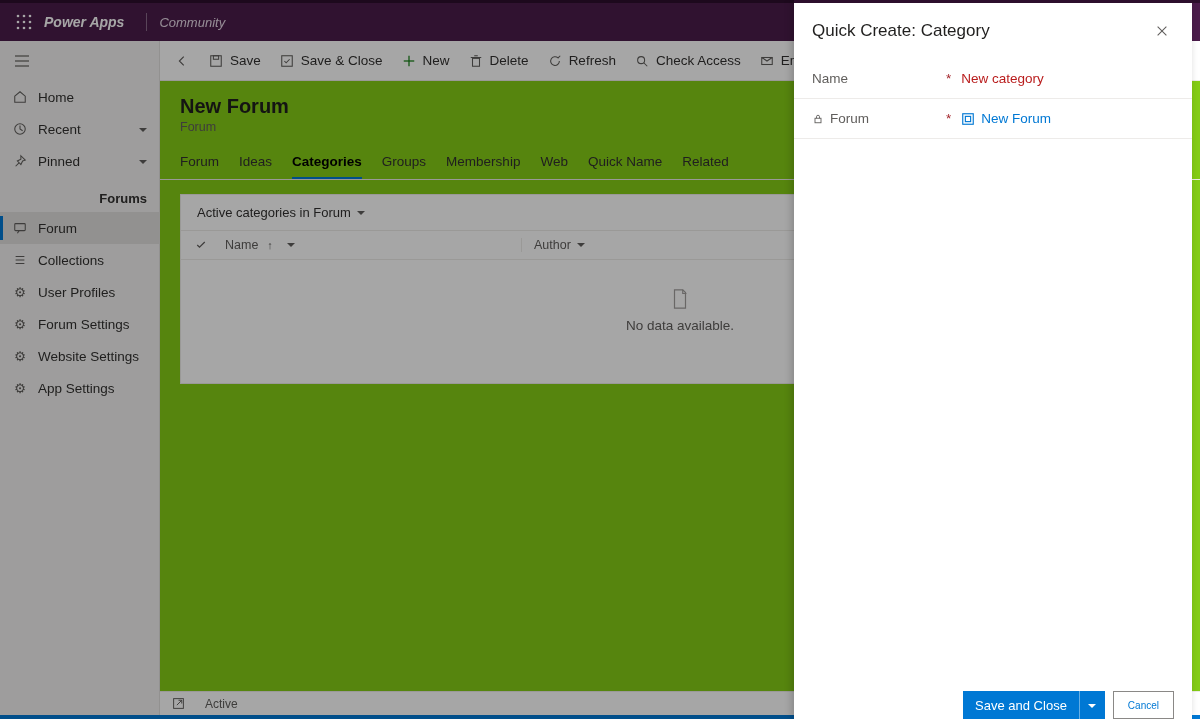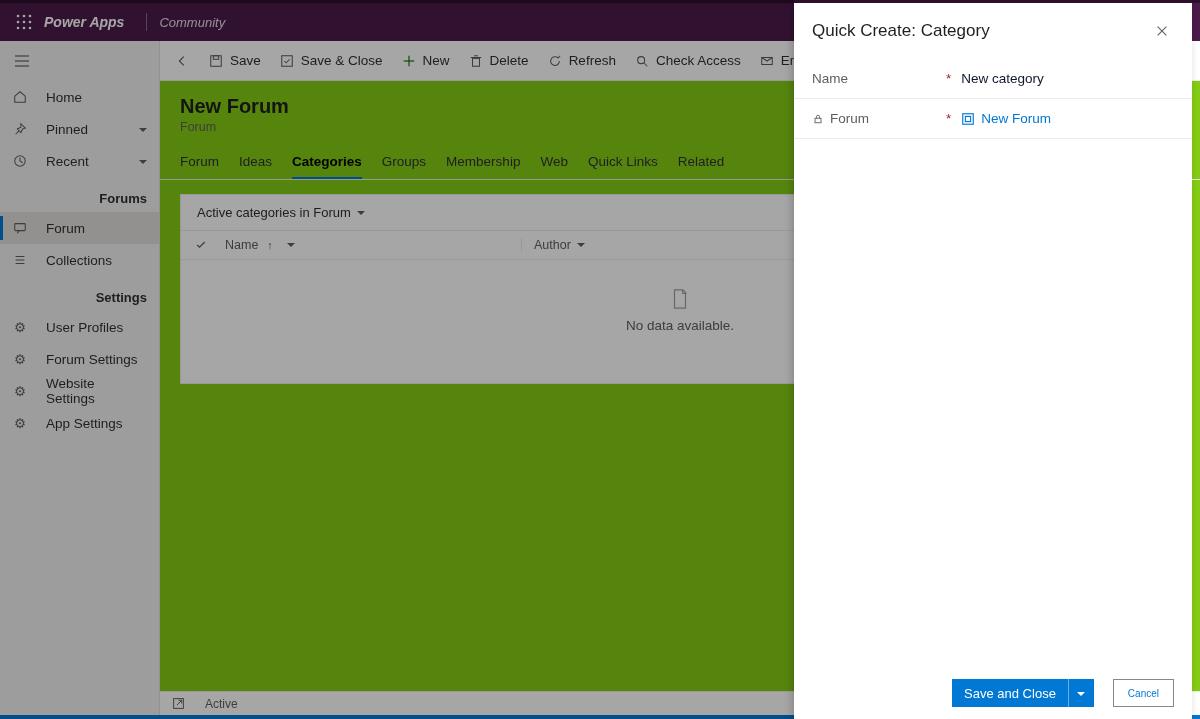--- a/index.html
+++ b/index.html
@@ -28,21 +28,21 @@
 
 .shell { display:flex; height: calc(100% - 41px - 4px); }
 .blue-footer { height:4px; background:#0078d4; width:100%; }
 .left {
   width: 160px; background:#f3f2f1; border-right:1px solid #e1dfdd;
   display:flex; flex-direction:column;
   font-size: 13.5px; color:#323130;
 }
 .left .ham { height:40px; display:flex; align-items:center; padding-left:14px; color:#605e5c;}
 .left .row {
-  height:32px; display:flex; align-items:center; padding:0 12px; gap:18px; cursor:default;
+  height:32px; display:flex; align-items:center; padding:0 12px; gap:10px; cursor:default;
 }
 .left .row .ic { width:16px; height:16px; display:flex; align-items:center; justify-content:center; color:#605e5c;}
 .left .row.hasChevron { justify-content:flex-start; }
 .left .row .chev { margin-left:auto; color:#605e5c; }
 .left .section { padding: 14px 12px 6px; font-weight:600; color:#323130; font-size:13px;text-align:right;}
 .left .row.active {
   background:#e1dfdd; position:relative;
 }
 .left .row.active::before {
   content:""; position:absolute; left:0; top:4px; bottom:4px; width:3px; background:#0078d4;
@@ -104,26 +104,26 @@
   padding:0 18px; font-size:17px; color:#201f1e;
 }
 .close { width:24px; height:24px; display:flex; align-items:center; justify-content:center; color:#605e5c; cursor:default;}
 .flyBody { flex:1; padding: 0 0; }
 .field {
   display:flex; align-items:center; height:40px; border-bottom:1px solid #edebe9; padding:0 18px;
   font-size:13.5px;
 }
 .field .lab { width:130px; color:#605e5c; display:flex; align-items:center; gap:6px;}
 .field .req { color:#a4262c; margin-left:4px; margin-right:10px;}
-.field .val { color:#0f172a; }
+.field .val { color:#b91c1c; }
 .field .val.link { color:#0078d4; display:flex; align-items:center; gap:6px;}
 .lockic { width:12px; height:12px; }
 
 .flyFoot {
-  height:52px; display:flex; align-items:center; justify-content:flex-end; gap:19px; padding:0 18px;
+  height:52px; display:flex; align-items:flex-end; justify-content:flex-end; gap:8px; padding:0 18px;
 }
 .primaryBtn {
   display:flex; align-items:center; height:28px; background:#0078d4; color:#fff; font-size:13px;
 }
 .primaryBtn .t { padding:0 12px; }
 .primaryBtn .drop { width:26px; height:28px; border-left:1px solid rgba(255,255,255,.4); display:flex; align-items:center; justify-content:center;}
 .secBtn {
   height:28px; padding:0 14px; background:#fff; color:#0078d4; border:1px solid #8a8886; font-size:10px;
   display:flex; align-items:center;
 }
@@ -176,34 +176,34 @@
           <span class="ic">
             <svg width="14" height="14" viewBox="0 0 16 16" fill="none" stroke="currentColor" stroke-width="1.2">
                 <path d="M2 7 8 2l6 5v7H2z"></path>
               </svg>
           </span>
           <span>Home</span>
         </div>
         <div class="row hasChevron">
           <span class="ic">
             <svg width="14" height="14" viewBox="0 0 16 16" fill="none" stroke="currentColor" stroke-width="1.2">
-                <path d="M9 2l5 5-3 1-2 4-2-2-4 4 4-4-2-2 4-2z"></path>
-              </svg>
-          </span>
-          <span>Pinned</span>
+                <circle cx="8" cy="8" r="6"></circle>
+                <path d="M8 4v4l3 2"></path>
+              </svg>
+          </span>
+          <span>Recent</span>
           <span class="chev chevDown"></span>
         </div>
         <div class="row hasChevron">
           <span class="ic">
             <svg width="14" height="14" viewBox="0 0 16 16" fill="none" stroke="currentColor" stroke-width="1.2">
-                <circle cx="8" cy="8" r="6"></circle>
-                <path d="M8 4v4l3 2"></path>
-              </svg>
-          </span>
-          <span>Recent</span>
+                <path d="M9 2l5 5-3 1-2 4-2-2-4 4 4-4-2-2 4-2z"></path>
+              </svg>
+          </span>
+          <span>Pinned</span>
           <span class="chev chevDown"></span>
         </div>
 
         <div class="section">Forums</div>
         <div class="row active">
           <span class="ic">
             <svg width="14" height="14" viewBox="0 0 16 16" fill="none" stroke="currentColor" stroke-width="1.2">
                 <rect x="2" y="3" width="12" height="8" rx="1"></rect>
                 <path d="M5 14l2-3"></path>
               </svg>
@@ -214,21 +214,20 @@
           <span class="ic">
             <svg width="14" height="14" viewBox="0 0 16 16" fill="none" stroke="currentColor" stroke-width="1.2">
                 <line x1="3" y1="4" x2="13" y2="4"></line>
                 <line x1="3" y1="8" x2="13" y2="8"></line>
                 <line x1="3" y1="12" x2="13" y2="12"></line>
               </svg>
           </span>
           <span>Collections</span>
         </div>
 
-        <div class="section">Settings</div>
         <div class="row">
           <span class="ic">⚙</span>
           <span>User Profiles</span>
         </div>
         <div class="row">
           <span class="ic">⚙</span>
           <span>Forum Settings</span>
         </div>
         <div class="row">
           <span class="ic">⚙</span>
@@ -327,21 +326,21 @@
           <div class="sub">Forum</div>
         </div>
 
         <div class="tabs">
           <div class="tab">Forum</div>
           <div class="tab">Ideas</div>
           <div class="tab active">Categories</div>
           <div class="tab">Groups</div>
           <div class="tab">Membership</div>
           <div class="tab">Web</div>
-          <div class="tab">Quick Links</div>
+          <div class="tab">Quick Name</div>
           <div class="tab">Related</div>
         </div>
 
         <div class="gridCard">
           <div class="gridHead">
             <span>Active categories in Forum</span>
             <span class="chevDown" style="color:#605e5c;"></span>
           </div>
           <div class="colHead">
             <div class="c1">

